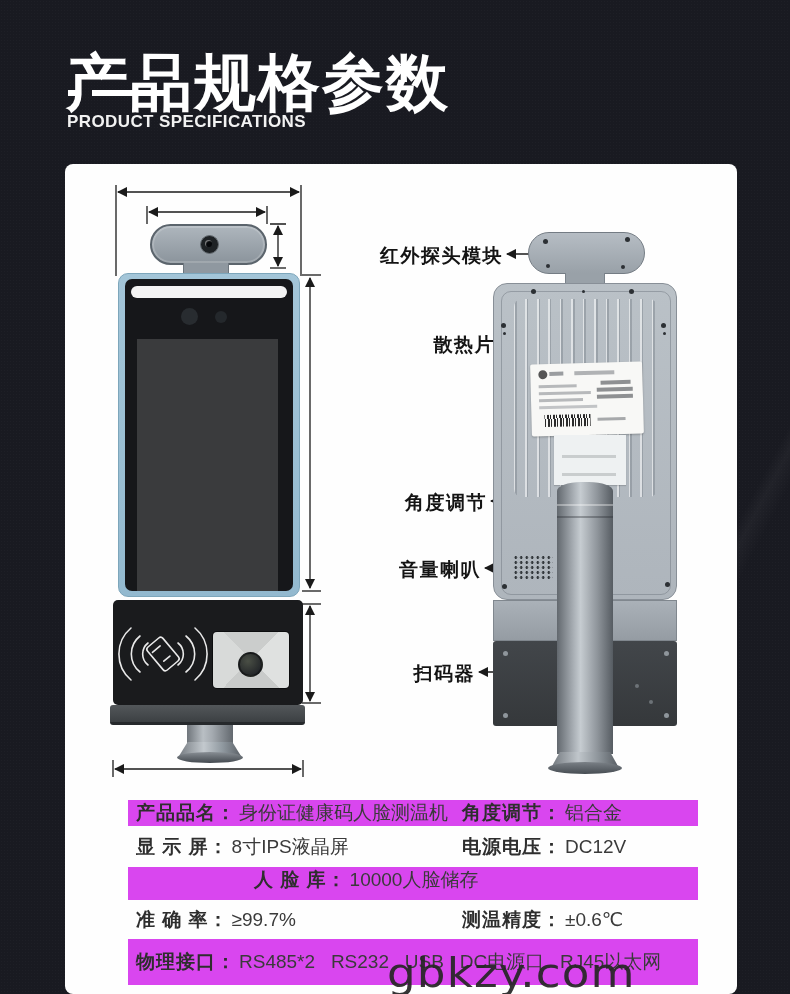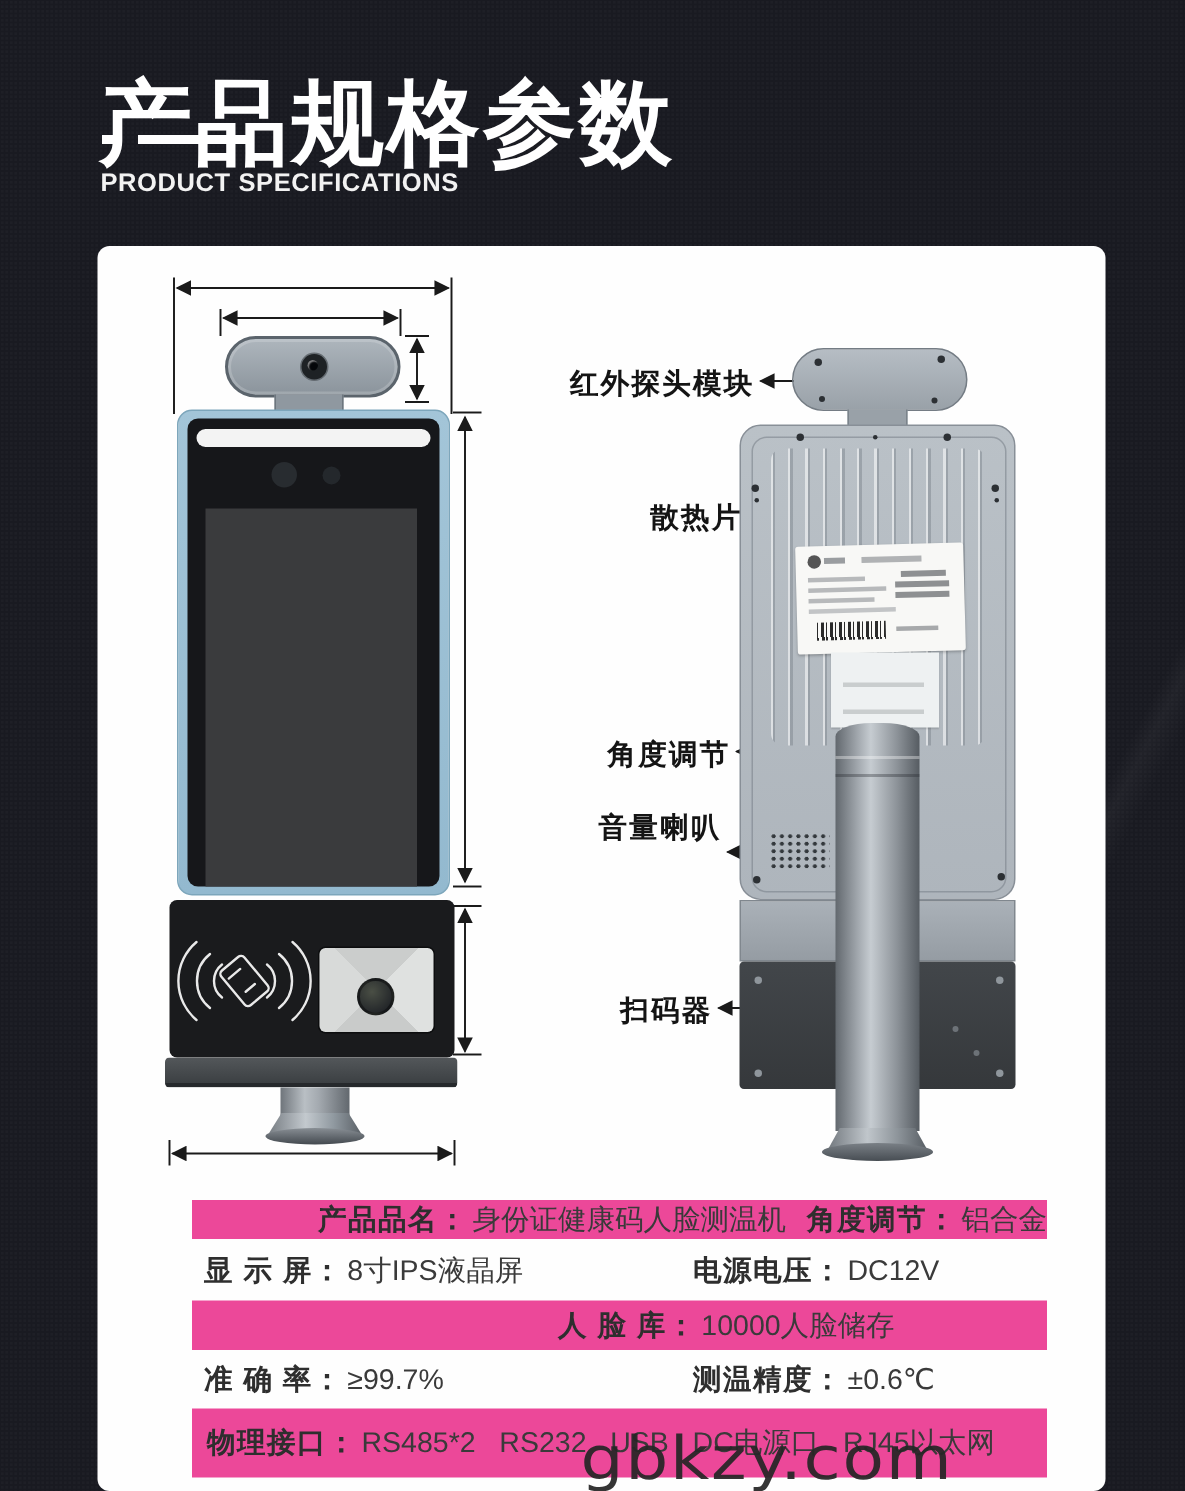--- a/index.html
+++ b/index.html
@@ -100,21 +100,21 @@
     background:linear-gradient(90deg,#70767c,#c0c6cb 40%,#8d949a 70%,#555b61);
     clip-path:polygon(13% 0,87% 0,100% 100%,0 100%);}
   .b-foot{position:absolute;left:483px;top:598px;width:74px;height:12px;border-radius:50%;
     background:linear-gradient(180deg,#7a8086,#474d53);}
 
   
   .ann{position:absolute;font-size:19px;font-weight:600;color:#141414;letter-spacing:1.5px;text-align:right;white-space:nowrap;}
 
   
   .spec-row{position:absolute;left:63px;width:570px;display:flex;align-items:center;font-size:19px;}
-  .spec-row.gray{background:#ec4899;justify-content:flex-end;}
+  .spec-row.gray{background:#d946ef;}
   .lcol{margin-left:8px;width:326px;display:flex;align-items:baseline;}
   .rcol{display:flex;align-items:baseline;}
   .spec-label{font-weight:700;color:#2e2e2e;white-space:pre;letter-spacing:1px;}
   .spec-value{font-weight:500;color:#3a3a3a;white-space:pre;margin-left:3px;}
 
   .watermark{position:absolute;left:322px;top:786px;font-size:40px;font-weight:400;color:rgba(38,38,38,.93);
     letter-spacing:1px;transform:scaleX(1.13);transform-origin:left center;z-index:9;
     font-family:"DejaVu Sans","Liberation Sans",sans-serif;}
 </style>
 </head>
@@ -256,21 +256,21 @@
     <div class="b-pole"></div>
     <div class="b-pole-seam2"></div>
     <div class="b-pole-seam"></div>
     <div class="b-flare"></div>
     <div class="b-foot"></div>
   </div>
 
   <div class="ann" style="right:234px;top:79px;">红外探头模块</div>
   <div class="ann" style="right:242px;top:168px;">散热片</div>
   <div class="ann" style="right:250px;top:326px;">角度调节</div>
-  <div class="ann" style="right:256px;top:375px;">音量喇叭</div>
+  <div class="ann" style="right:256px;top:393px;">音量喇叭</div>
   <div class="ann" style="right:262px;top:497px;">扫码器</div>
 
   <div>
     <div class="spec-row gray" style="top:636px;height:26px;">
       <div class="lcol">
         <span class="spec-label">产品品名：</span>
         <span class="spec-value">身份证健康码人脸测温机</span>
       </div>
       <div class="rcol">
         <span class="spec-label">角度调节：</span>
@@ -280,21 +280,21 @@
     <div class="spec-row" style="top:662px;height:41px;">
       <div class="lcol">
         <span class="spec-label">显 示 屏：</span>
         <span class="spec-value">8寸IPS液晶屏</span>
       </div>
       <div class="rcol">
         <span class="spec-label">电源电压：</span>
         <span class="spec-value">DC12V</span>
       </div>
     </div>
-    <div class="spec-row gray" style="top:703px;height:33px;">
+    <div class="spec-row gray" style="top:703px;height:33px;flex-direction:column;">
       <div class="lcol">
         <span class="spec-label">人 脸 库：</span>
         <span class="spec-value">10000人脸储存</span>
       </div>
     </div>
     <div class="spec-row" style="top:736px;height:39px;">
       <div class="lcol">
         <span class="spec-label">准 确 率：</span>
         <span class="spec-value">≥99.7%</span>
       </div>

